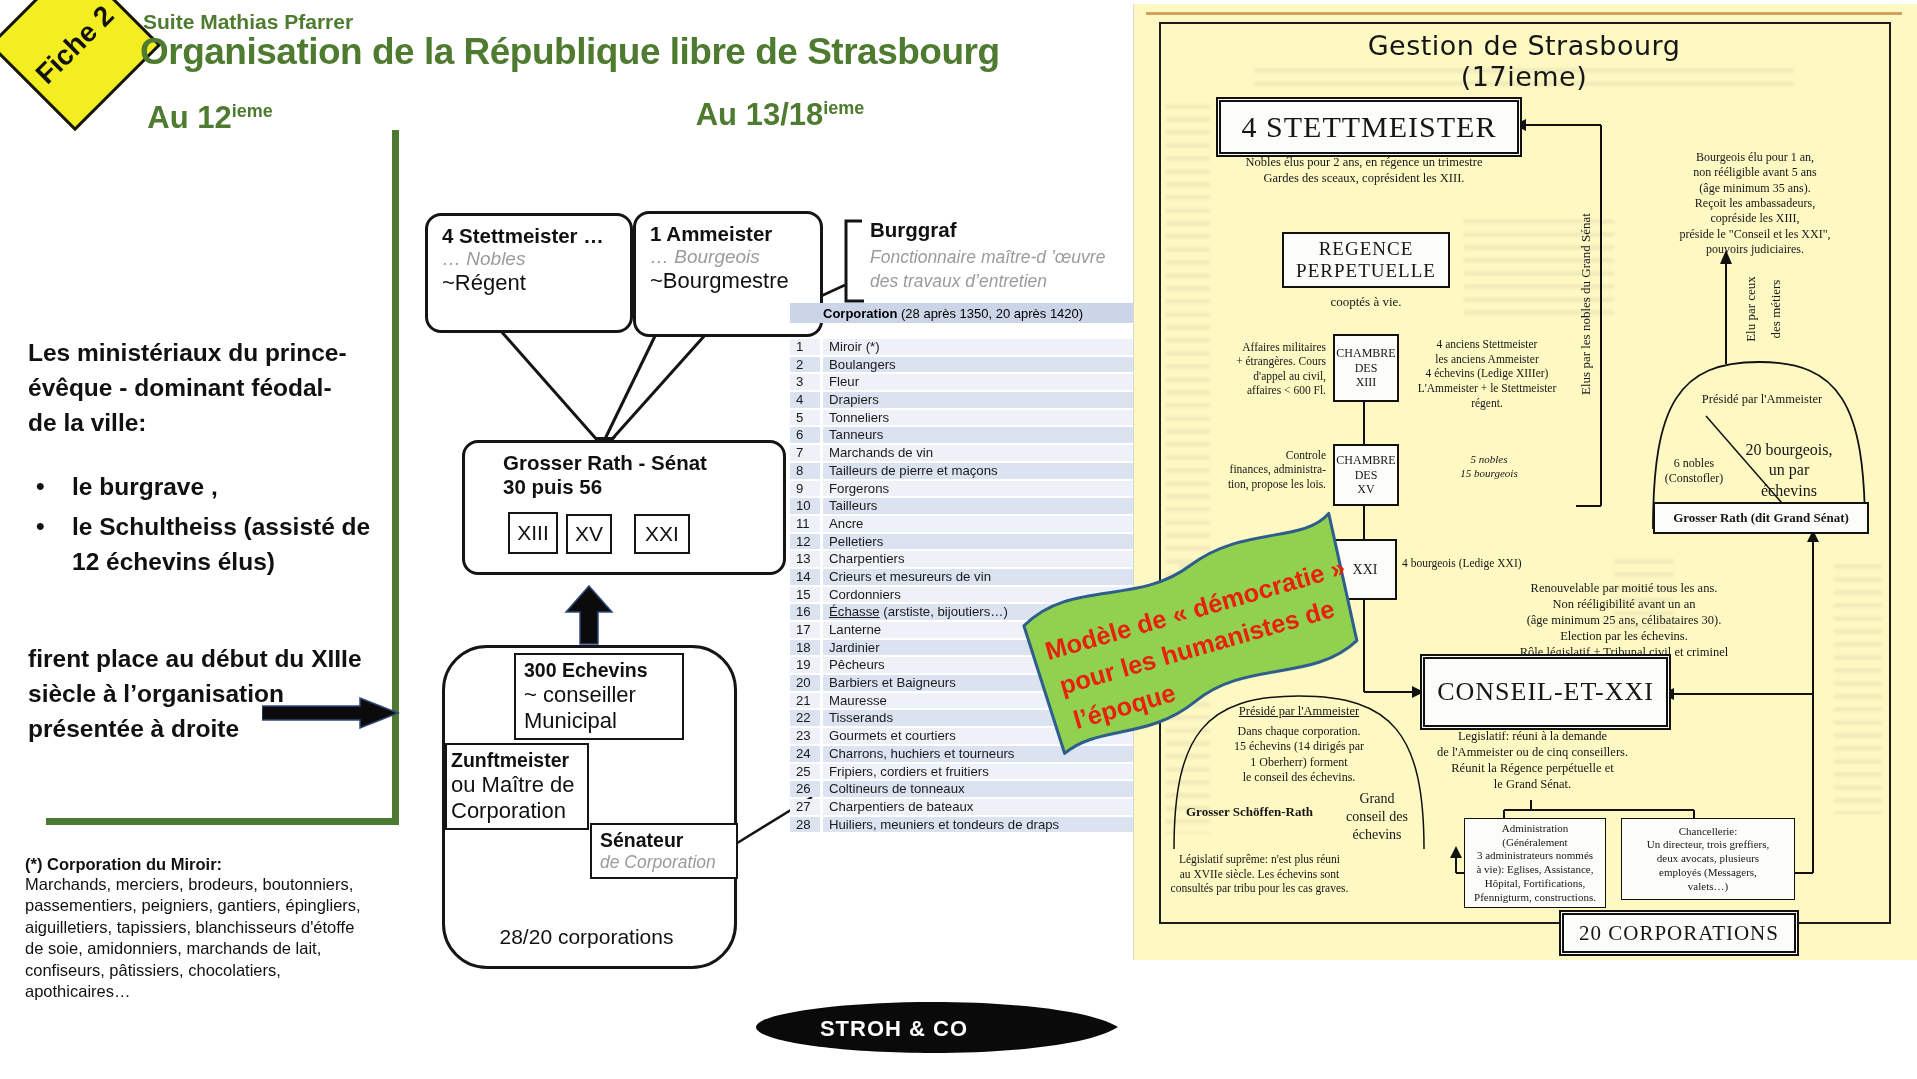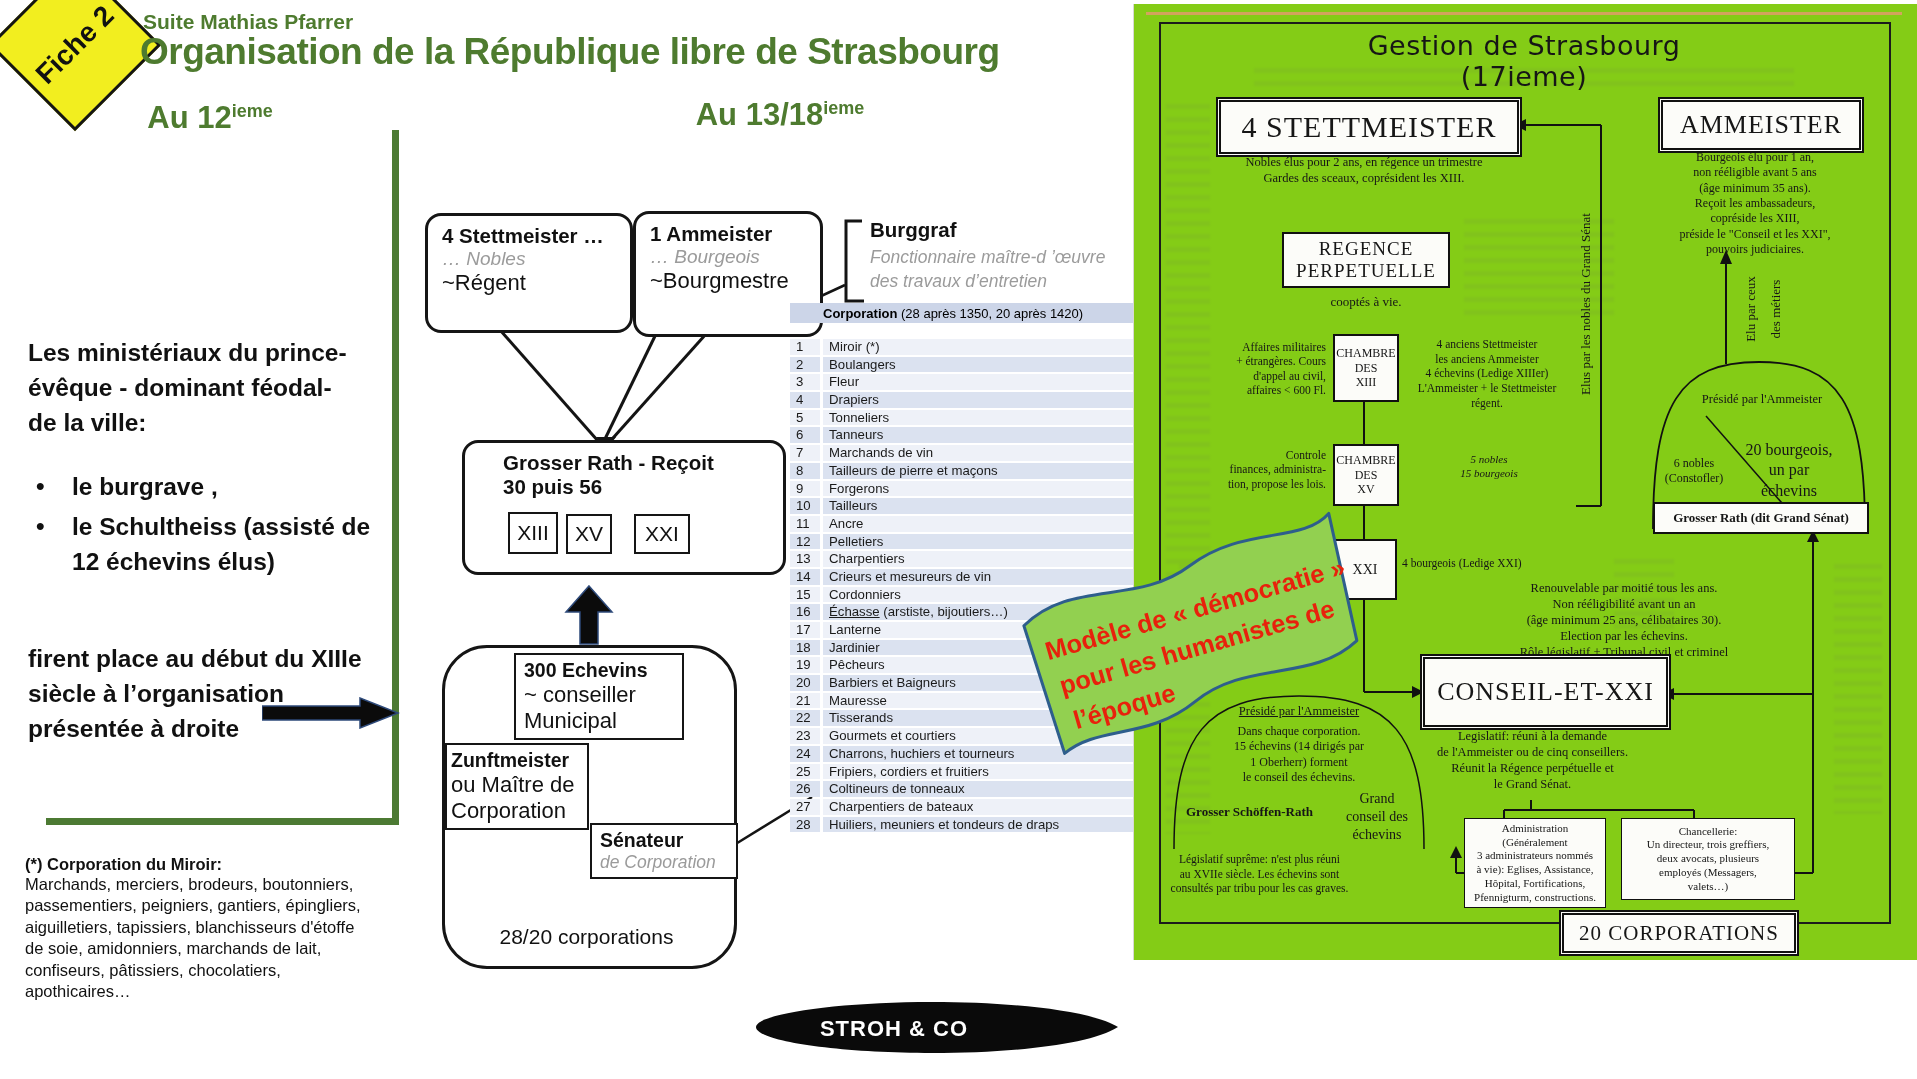--- a/index.html
+++ b/index.html
@@ -36,21 +36,21 @@
   .tbl .hd .hnum{width:33px;}
   .trow{display:flex;height:15.7px;margin-bottom:2px;font-size:13.2px;color:#1a1a1a;}
   .trow .num{width:30px;background:inherit;padding-left:6px;box-sizing:border-box;}
   .trow .nm{flex:1;margin-left:3px;padding-left:6px;}
   .trow.odd .num,.trow.odd .nm{background:#eef1f8;}
   .trow.even .num,.trow.even .nm{background:#dbe2f0;}
   
   .fn-t{font-weight:bold;font-size:16.5px;color:#111;}
   .fn-b{font-size:16.5px;color:#111;line-height:1.3;}
   
-  .scan{position:absolute;left:1133px;top:4px;width:784px;height:956px;background:#84cc16;
+  .scan{position:absolute;left:1133px;top:4px;width:784px;height:956px;background:#fef9c3;
     border-left:1px solid #d8d8d2;color:#161616;font-family:"Liberation Serif",serif;}
   .scan .frame{position:absolute;left:25px;top:18px;width:728px;height:898px;border:2px solid #1c1c1c;}
   .scan .tan{position:absolute;left:12px;top:8px;width:756px;height:3px;background:#d2a35e;}
   .stitle{font-family:"DejaVu Sans",sans-serif;font-size:27px;letter-spacing:0.5px;text-align:center;}
   .dblbox{position:absolute;border:5px double #111;background:#fcfcf9;display:flex;align-items:center;justify-content:center;}
   .serifcaps{font-family:"Liberation Serif",serif;letter-spacing:1px;}
   .snote{position:absolute;font-size:12.5px;line-height:1.28;text-align:center;white-space:pre-line;}
   .snote-l{position:absolute;font-size:11.5px;line-height:1.25;text-align:right;white-space:pre-line;}
   .sbox{position:absolute;border:2px solid #111;background:#fcfcf9;display:flex;align-items:center;justify-content:center;
     text-align:center;white-space:pre-line;}
@@ -120,21 +120,21 @@
     <div class="b1">1  Ammeister</div>
     <div class="b2">… Bourgeois</div>
     <div class="b3">~Bourgmestre</div>
   </div>
 
   <div class="abs b1" style="left:870px;top:218px;">Burggraf</div>
   <div class="abs b2" style="left:870px;top:246px;font-size:17.5px;line-height:1.35;white-space:pre-line;">Fonctionnaire  maître-d ’œuvre
 des travaux d’entretien</div>
 
   <div class="rbox" style="left:462px;top:440px;width:270px;height:115px;padding-left:38px;">
-    <div class="b1">Grosser Rath - Reçoit</div>
+    <div class="b1">Grosser Rath - Sénat</div>
     <div class="b1">30 puis 56</div>
   </div>
   <div class="sqbox" style="left:508px;top:512px;width:46px;height:38px;">XIII</div>
   <div class="sqbox" style="left:566px;top:514px;width:42px;height:36px;">XV</div>
   <div class="sqbox" style="left:634px;top:514px;width:52px;height:36px;">XXI</div>
 
   <svg class="abs" style="left:558px;top:584px;" width="64" height="62">
     <polygon points="31,2 54,28 40,28 40,60 22,60 22,28 8,28" fill="#0b0b0b" stroke="#2e4a7a" stroke-width="1.5"></polygon>
   </svg>
 
@@ -330,21 +330,20 @@
 
       <path d="M40,845 C40,730 72,692 165,692 C258,692 290,730 290,845" fill="none" stroke="#111" stroke-width="1.5"></path>
     </svg>
 
     <div class="abs stitle" style="left:180px;top:26px;width:420px;">Gestion de Strasbourg (17ieme)</div>
 
     <div class="dblbox serifcaps" style="left:82px;top:93px;width:296px;height:50px;font-size:30px;">4 STETTMEISTER</div>
     <div class="snote" style="left:28px;top:150px;width:404px;">Nobles élus pour 2 ans, en régence un trimestre
 Gardes des sceaux, coprésident les XIII.</div>
 
-    <div class="dblbox serifcaps" style="left:524px;top:93px;width:196px;height:46px;font-size:26px;">AMMEISTER</div>
     <div class="snote" style="left:495px;top:146px;width:252px;font-size:12px;">Bourgeois élu pour 1 an,
 non rééligible avant 5 ans
 (âge minimum 35 ans).
 Reçoit les ambassadeurs,
 copréside les XIII,
 préside le "Conseil et les XXI",
 pouvoirs judiciaires.</div>
 
     <div class="abs rot" style="left:287px;top:292px;width:330px;">Elus par les nobles du Grand Sénat</div>
     <div class="abs rot" style="left:557px;top:297px;width:120px;">Elu par ceux</div>

